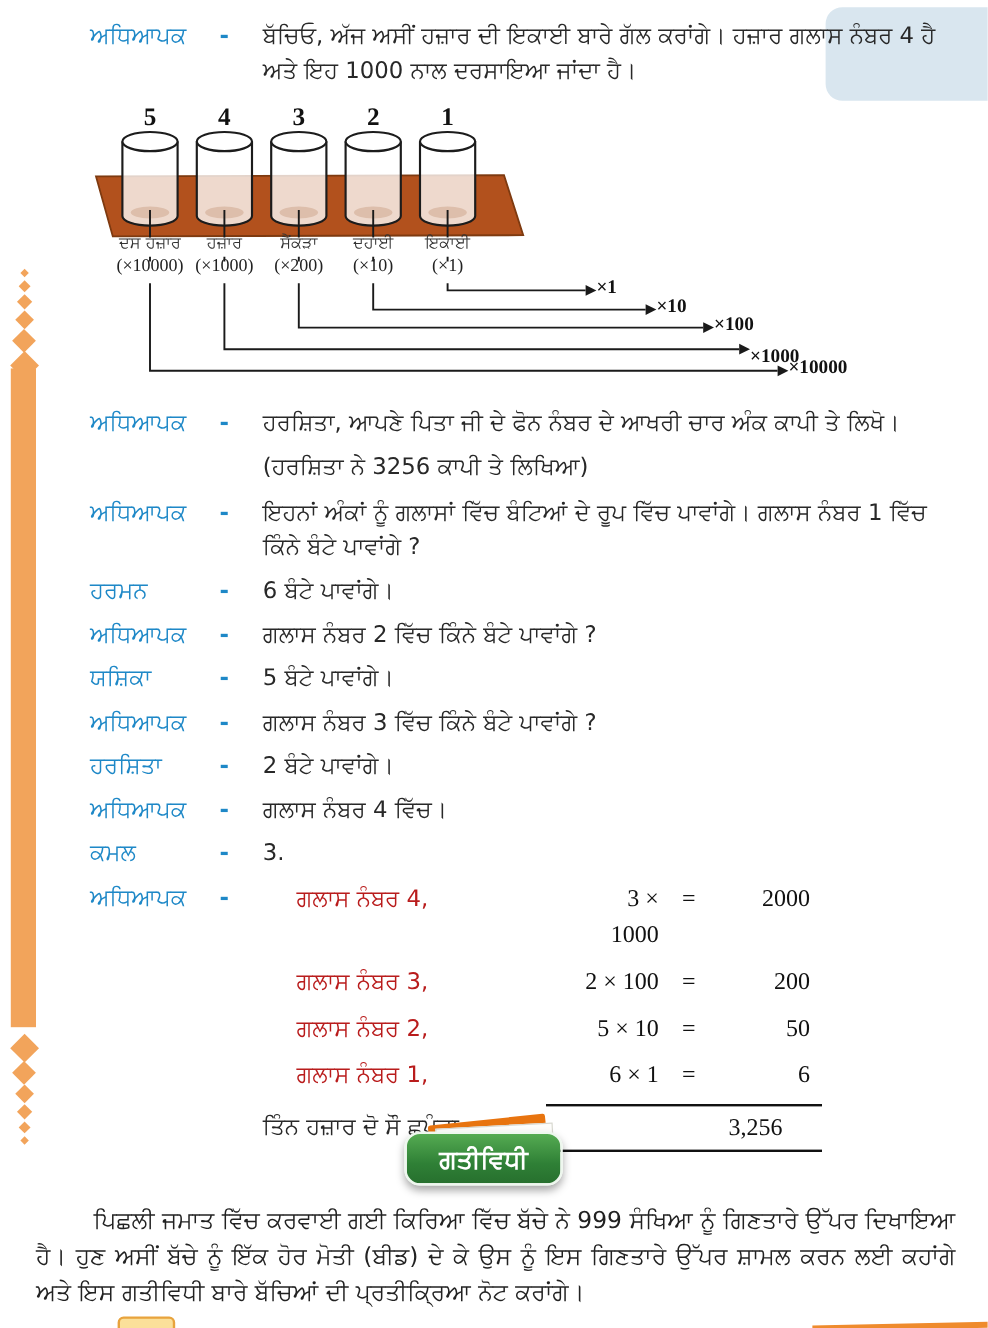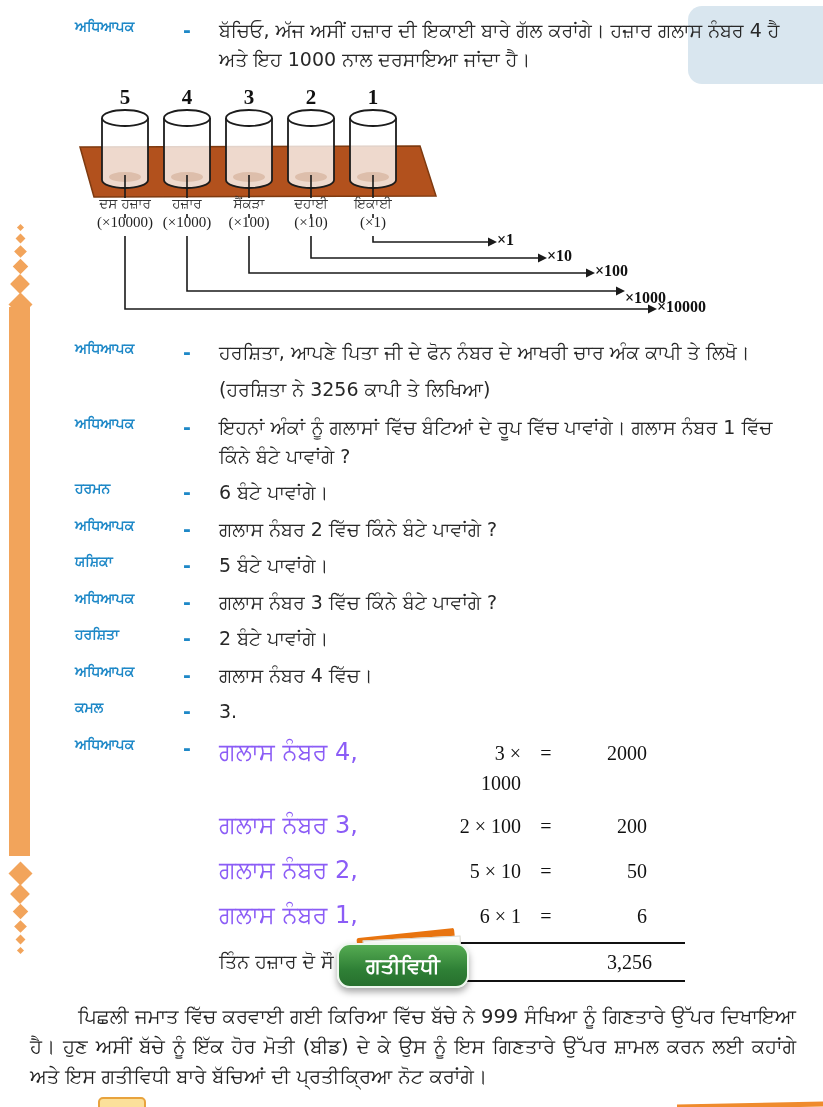--- a/index.html
+++ b/index.html
@@ -14,21 +14,21 @@
   .orn{position:absolute;left:7px;width:26px;}
   .dm{background:#f2a45b;transform:rotate(45deg);margin:5px auto;}
   .d1{width:5px;height:5px;}.d2{width:7px;height:7px;}.d3{width:9px;height:9px;}
   .d4{width:11px;height:11px;}.d5{width:14px;height:14px;}.d6{width:17px;height:17px;}
   .side-bar{position:absolute;left:9px;top:307px;width:21px;height:549px;background:#f2a45b;}
 
   
   .content{position:absolute;left:75px;top:16px;width:730px;}
   .content2{position:absolute;left:75px;top:338px;width:730px;}
   .drow{display:flex;margin-bottom:8px;}
-  .speaker{flex:none;width:108px;color:#1e88c7;font-weight:bold;font-size:14px;line-height:1.5;}
+  .speaker{flex:none;width:108px;color:#1e88c7;font-weight:normal;font-size:19px;line-height:1.5;}
   .dash{flex:none;width:36px;color:#1e88c7;font-weight:bold;font-size:19px;line-height:1.5;}
   .dtext{flex:1;font-size:19px;line-height:1.5;color:#282828;}
   .note{margin-top:8px;}
 
   
   .diagram{position:absolute;left:0;top:85px;width:823px;height:252px;}
   .diagram svg{position:absolute;left:0;top:0;}
   .gnum{position:absolute;top:0;width:40px;text-align:center;
         font-family:"Liberation Serif","DejaVu Serif",serif;font-weight:bold;font-size:21px;color:#111;}
   .n1{left:105px;}.n2{left:167px;}.n3{left:229px;}.n4{left:291px;}.n5{left:353px;}
@@ -36,21 +36,21 @@
   .gmul{position:absolute;top:129px;width:78px;text-align:center;
         font-family:"Liberation Serif","DejaVu Serif",serif;font-weight:normal;font-size:15px;color:#222;}
   .c1{left:86px;}.c2{left:148px;}.c3{left:210px;}.c4{left:272px;}.c5{left:334px;}
   .alabel{position:absolute;font-family:"Liberation Serif","DejaVu Serif",serif;
           font-weight:bold;font-size:16px;color:#111;width:80px;}
   .al1{left:497px;top:146px;}.al2{left:547px;top:162px;}.al3{left:595px;top:177px;}
   .al4{left:625px;top:204px;}.al5{left:657px;top:213px;font-family:Liberation Serif, serif;}
 
   
   .wrow{display:flex;align-items:baseline;margin-bottom:9px;}
-  .wlabel{flex:none;width:236px;font-size:24px;color:#8b5cf6;}
+  .wlabel{flex:none;width:236px;font-size:19px;color:#b91c1c;margin-left:28px;}
   .wexpr{flex:none;width:66px;text-align:right;font-family:"Liberation Serif","DejaVu Serif",serif;
          font-size:20px;color:#111;}
   .weq{flex:none;width:50px;text-align:center;font-family:"Liberation Serif","DejaVu Serif",serif;
        font-size:20px;color:#111;}
   .wres{flex:none;width:76px;text-align:right;font-family:"Liberation Serif","DejaVu Serif",serif;
         font-size:20px;color:#111;}
   .trow{display:flex;align-items:center;margin-top:2px;}
   .tlabel{flex:none;width:236px;font-size:19px;color:#282828;}
   .tbox{flex:none;width:230px;border-top:2.5px solid #111;border-bottom:2.5px solid #111;
         text-align:right;padding:3px 33px 3px 0;box-sizing:border-box;
@@ -167,21 +167,21 @@
     <div class="gnum n5">1</div>
 
     <div class="gname c1">ਦਸ ਹਜ਼ਾਰ</div>
     <div class="gname c2">ਹਜ਼ਾਰ</div>
     <div class="gname c3">ਸੈਂਕੜਾ</div>
     <div class="gname c4">ਦਹਾਈ</div>
     <div class="gname c5">ਇਕਾਈ</div>
 
     <div class="gmul c1">(×10000)</div>
     <div class="gmul c2">(×1000)</div>
-    <div class="gmul c3">(×100)</div>
+    <div class="gmul c3">(×200)</div>
     <div class="gmul c4">(×10)</div>
     <div class="gmul c5">(×1)</div>
 
     <div class="alabel al1">×1</div>
     <div class="alabel al2">×10</div>
     <div class="alabel al3">×100</div>
     <div class="alabel al4">×1000</div>
     <div class="alabel al5">×10000</div>
   </div>
 

